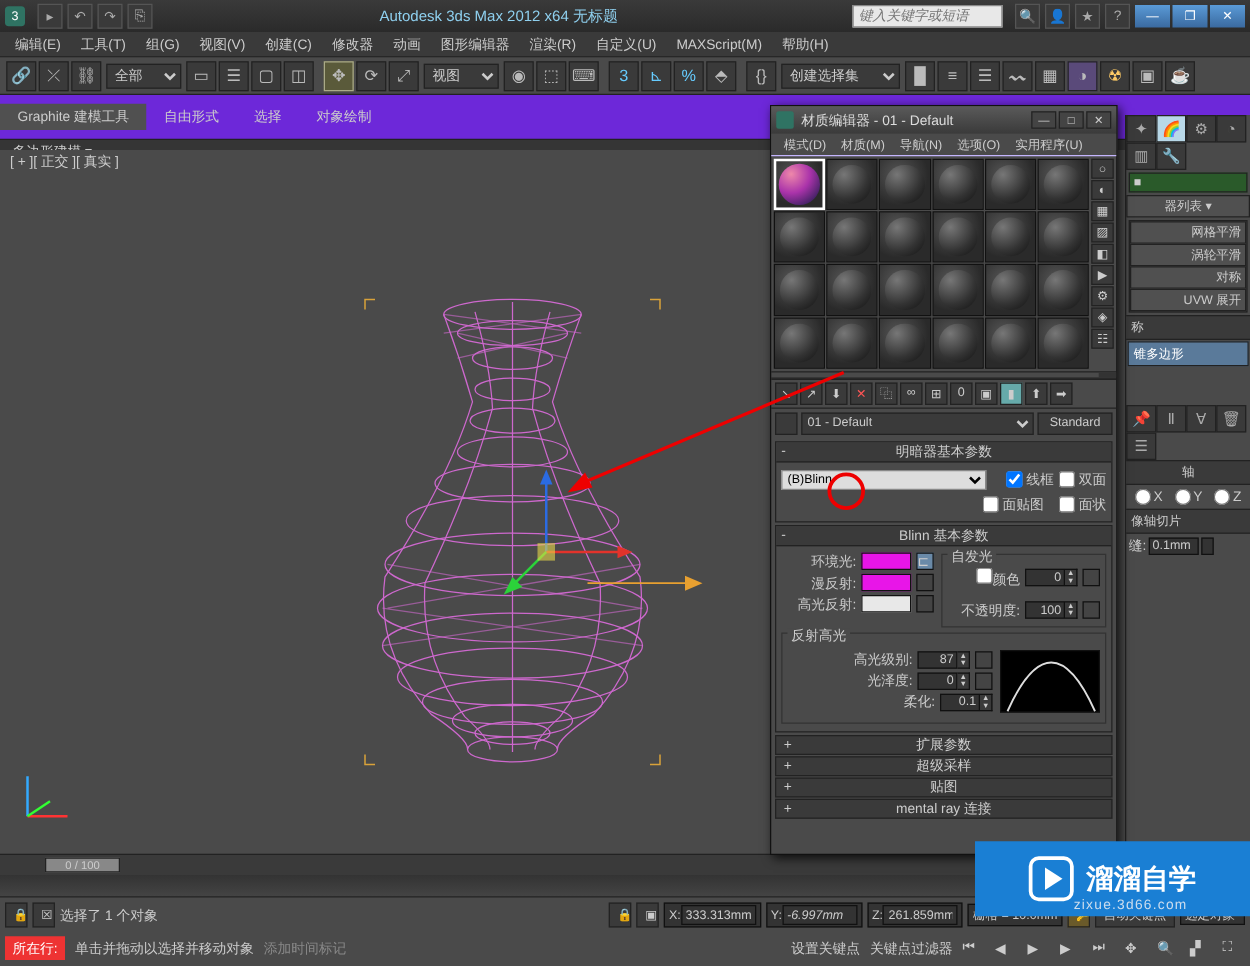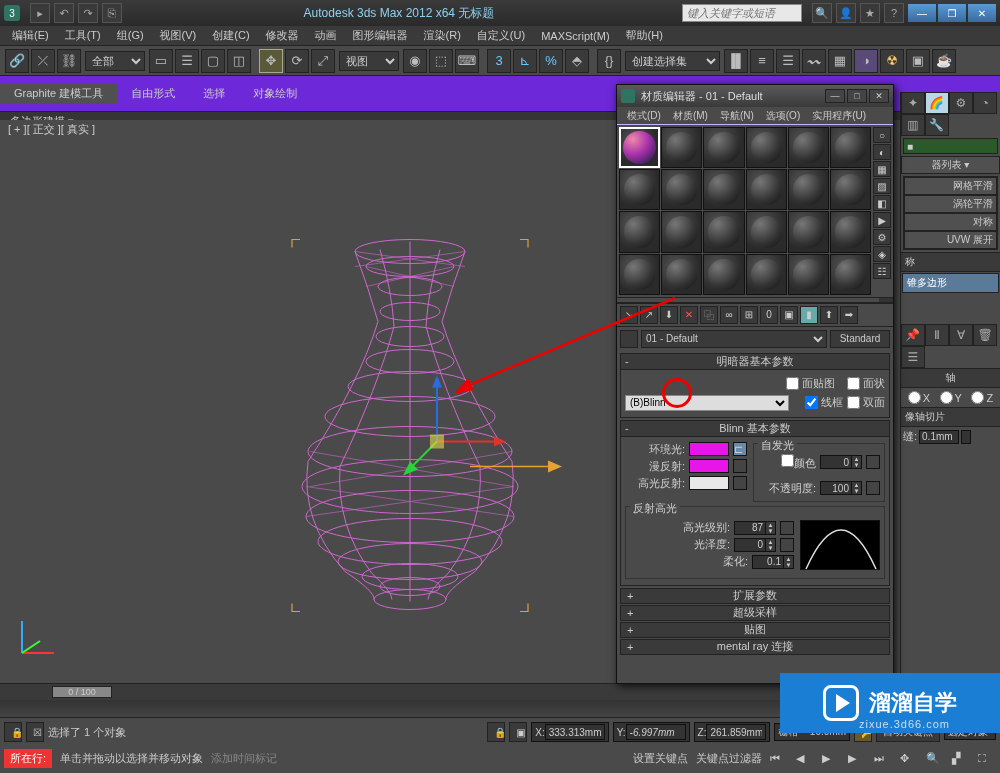--- a/index.html
+++ b/index.html
@@ -98,21 +98,21 @@
 .highlight-curve{width:80px;height:50px;border:1px solid #111;background:#000;margin:4px auto;position:relative;}
 .ro-collapsed{height:16px;background:#3a3a3a;display:flex;align-items:center;justify-content:center;font-size:10px;border:1px solid #222;margin:1px 3px;cursor:pointer;position:relative;}
 .ro-collapsed .plus{position:absolute;left:6px;}
 
 
 .red-circle{position:absolute;border:3px solid #e00;border-radius:50%;pointer-events:none;z-index:200;}
 .red-arrow{position:absolute;pointer-events:none;z-index:199;}
 
 
 .bottom{position:absolute;left:0;right:0;bottom:0;height:90px;background:#4a4a4a;border-top:1px solid #222;}
-.timeslider{height:16px;background:#3a3a3a;display:flex;align-items:center;padding:0 32px;}
+.timeslider{height:16px;background:#3a3a3a;display:flex;align-items:center;padding:0 16px;}
 .timeslider .handle{width:60px;height:12px;background:#888;border:1px solid #222;font-size:9px;display:flex;align-items:center;justify-content:center;margin-left:20px;}
 .timetrack{height:18px;background:linear-gradient(#333,#444);border-bottom:1px solid #222;}
 .statusrow{display:flex;align-items:center;height:28px;padding:0 4px;gap:4px;}
 .statusrow .sbtn{height:20px;padding:0 6px;background:#3a3a3a;border:1px solid #222;display:flex;align-items:center;font-size:10px;cursor:pointer;}
 .statusrow input{height:16px;background:#333;border:1px solid #111;color:#ccc;font-size:10px;padding:0 3px;}
 .statusrow .coord{background:#333;border:1px solid #111;padding:1px 3px;font-size:10px;display:flex;align-items:center;}
 .hintrow{display:flex;align-items:center;height:24px;padding:0 4px;gap:8px;font-size:10px;}
 .hintrow .rec{background:#e33;color:#fff;padding:2px 6px;}
 
 
@@ -399,40 +399,40 @@
     <select><option>01 - Default</option></select>
     <div class="typebtn">Standard</div>
   </div>
 
   <div class="me-rollout">
     <div class="ro-head">
         <span class="collapse">-</span>
         <span>明暗器基本参数</span>
       </div>
     <div class="ro-body">
-      <div class="ro-row" style="justify-content:flex-end;gap:12px">
-        <label>
-            <input type="checkbox" style="">
-            <span>面贴图</span>
-          </label>
-        <label>
-            <input type="checkbox" style="">
-            <span>面状</span>
-          </label>
-      </div>
       <div class="ro-row">
         <select><option>(B)Blinn</option></select>
         <div style="width:8px"></div>
         <label>
             <input type="checkbox" checked="" style="">
             <span>线框</span>
           </label>
         <label>
             <input type="checkbox" style="">
             <span>双面</span>
+          </label>
+      </div>
+      <div class="ro-row" style="justify-content:flex-end;gap:12px">
+        <label>
+            <input type="checkbox" style="">
+            <span>面贴图</span>
+          </label>
+        <label>
+            <input type="checkbox" style="">
+            <span>面状</span>
           </label>
       </div>
     </div>
   </div>
 
   <div class="me-rollout">
     <div class="ro-head">
         <span class="collapse">-</span>
         <span>Blinn 基本参数</span>
       </div>

